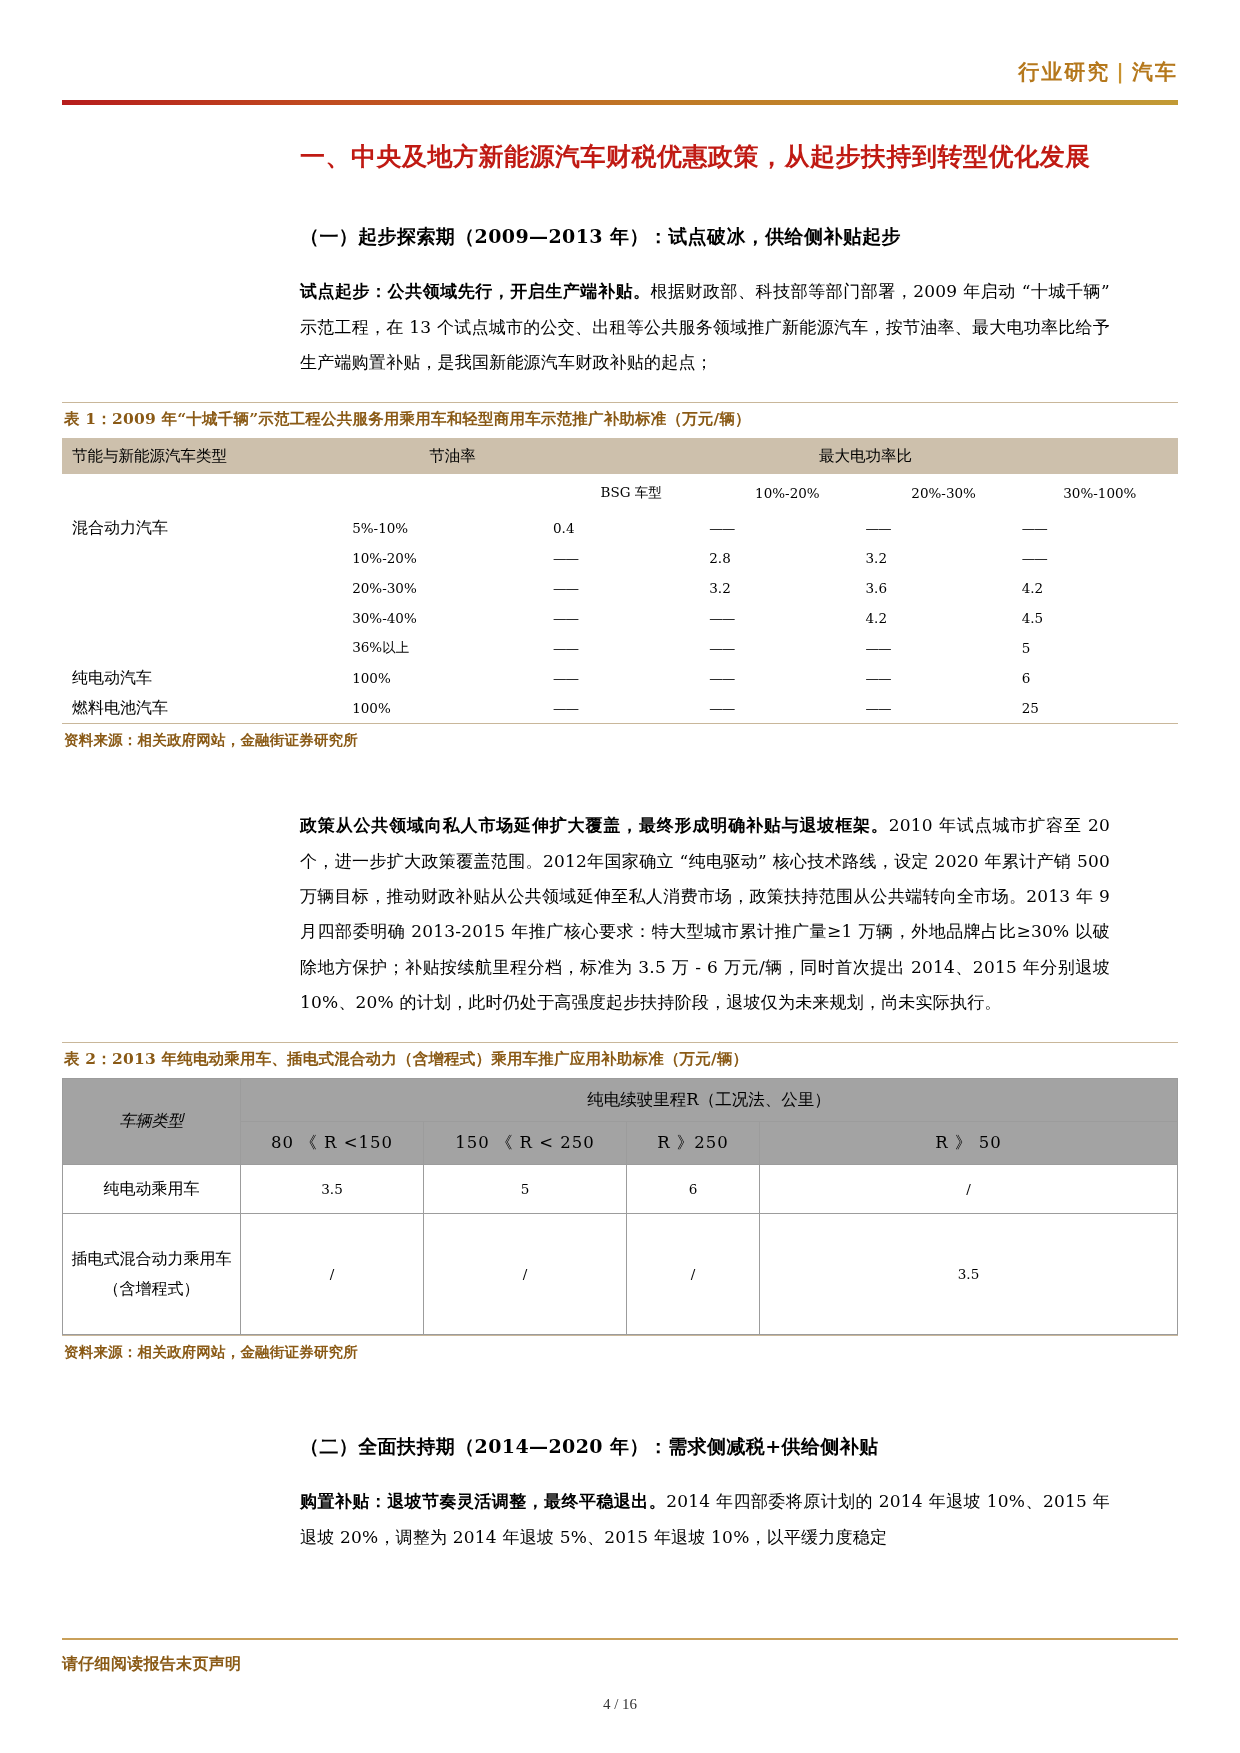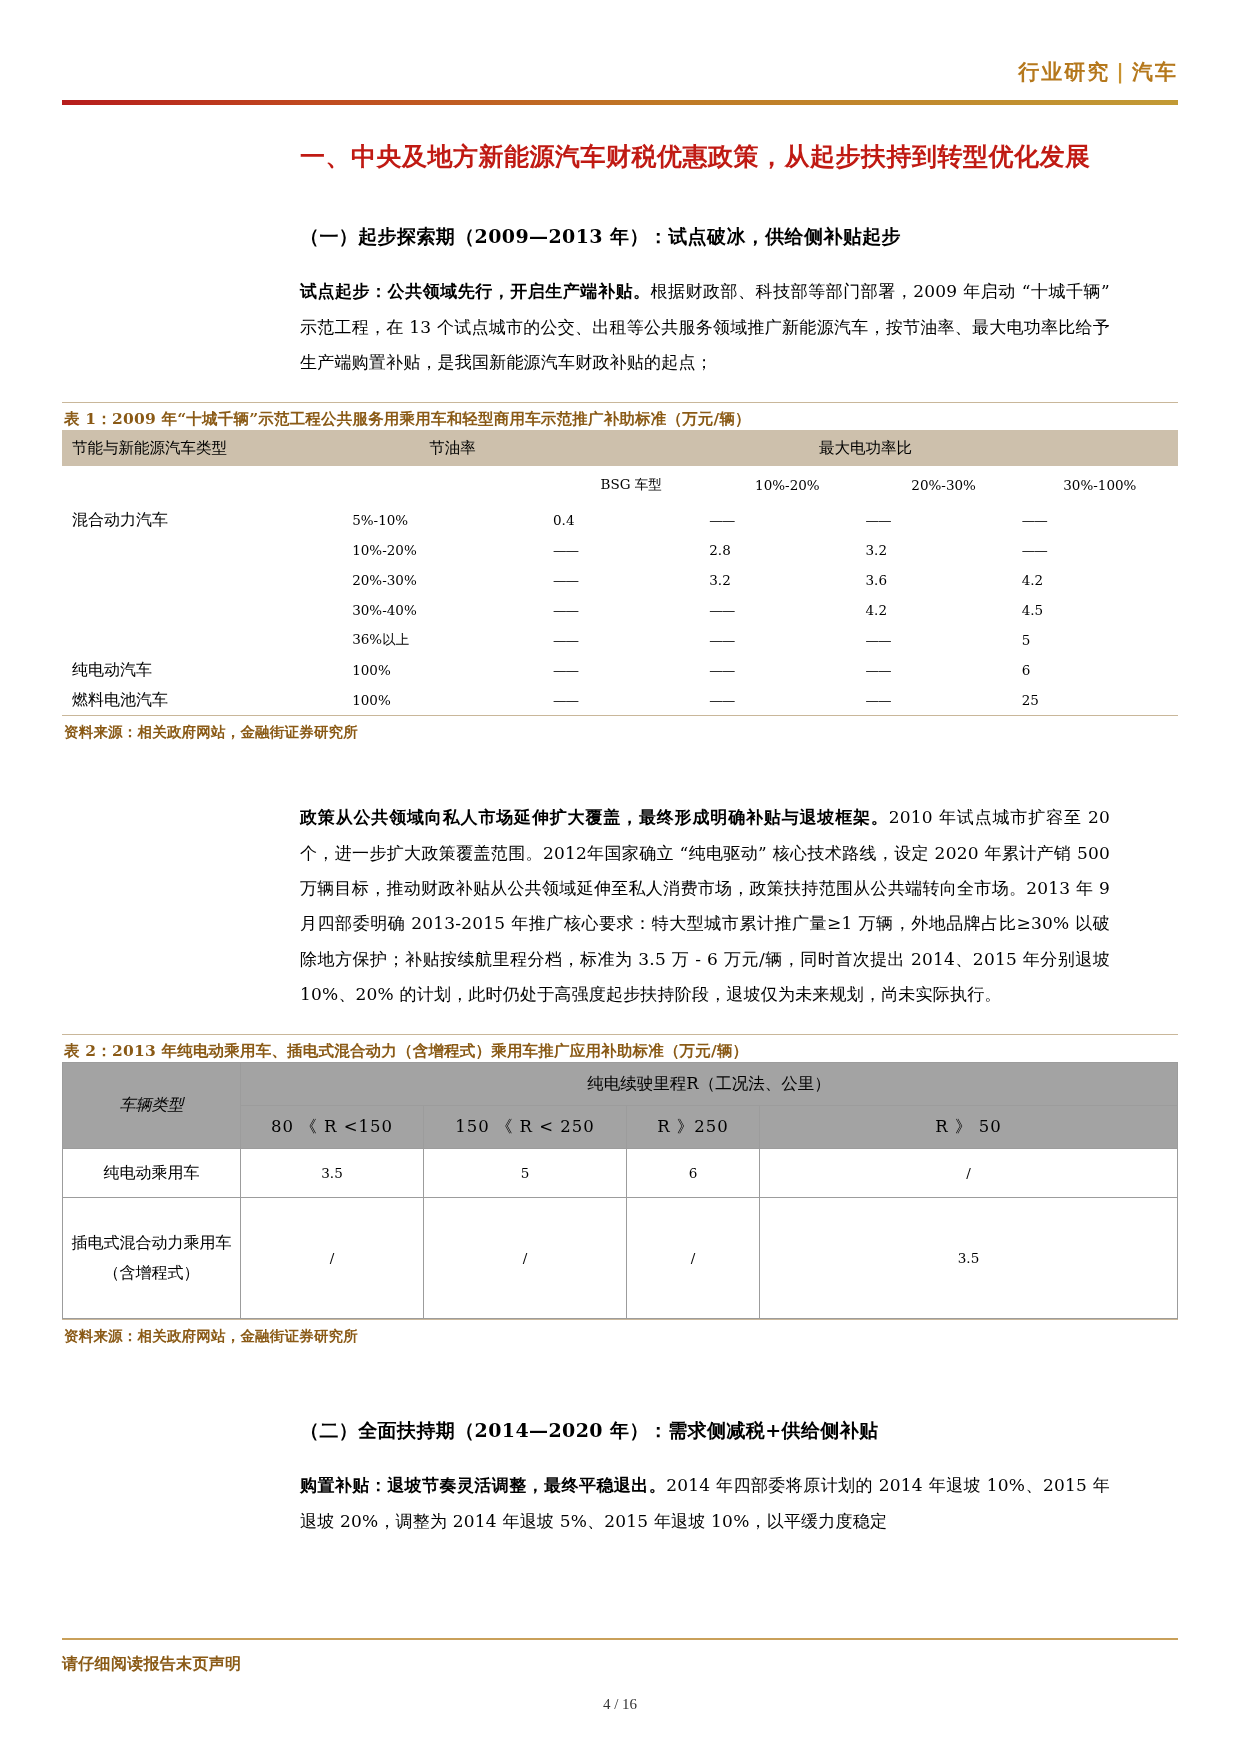--- a/index.html
+++ b/index.html
@@ -121,21 +121,21 @@
 
   
   .tbl-wrap {
     padding: 0 62px;
     margin-top: 22px;
   }
   .tbl-caption {
     font-size: 15.5px;
     font-weight: bold;
     color: #8a5a16;
-    padding: 6px 2px 0 2px;
+    padding: 6px 2px 8px 2px;
     border-top: 1px solid #c9b79a;
     letter-spacing: 0.2px;
   }
   .tbl-source {
     font-size: 14.5px;
     font-weight: bold;
     color: #8a5a16;
     padding: 7px 2px 0 2px;
     border-top: 1px solid #c9b79a;
     letter-spacing: 0.2px;

